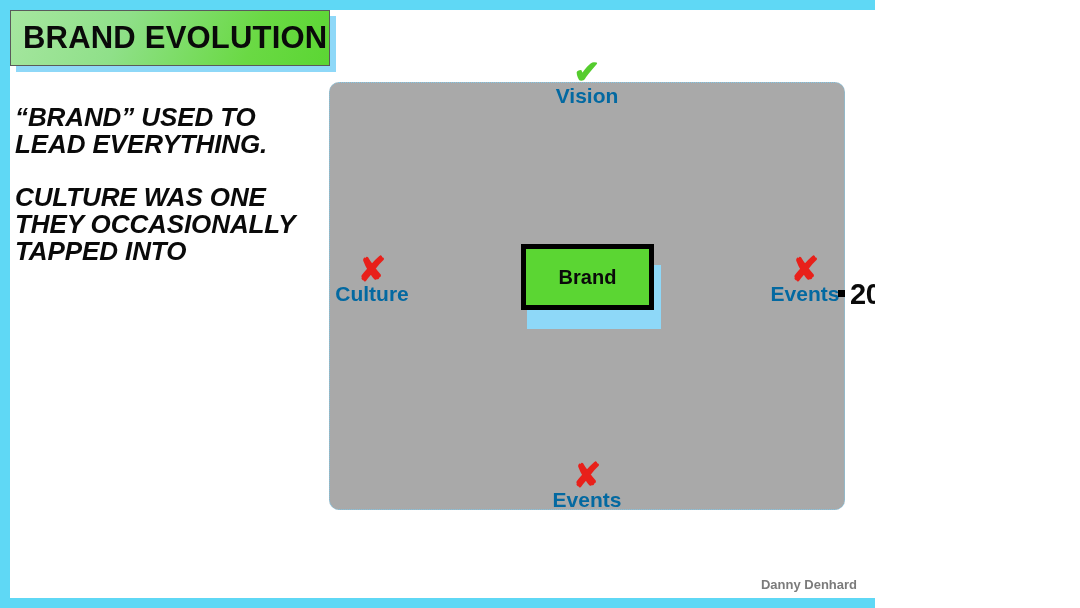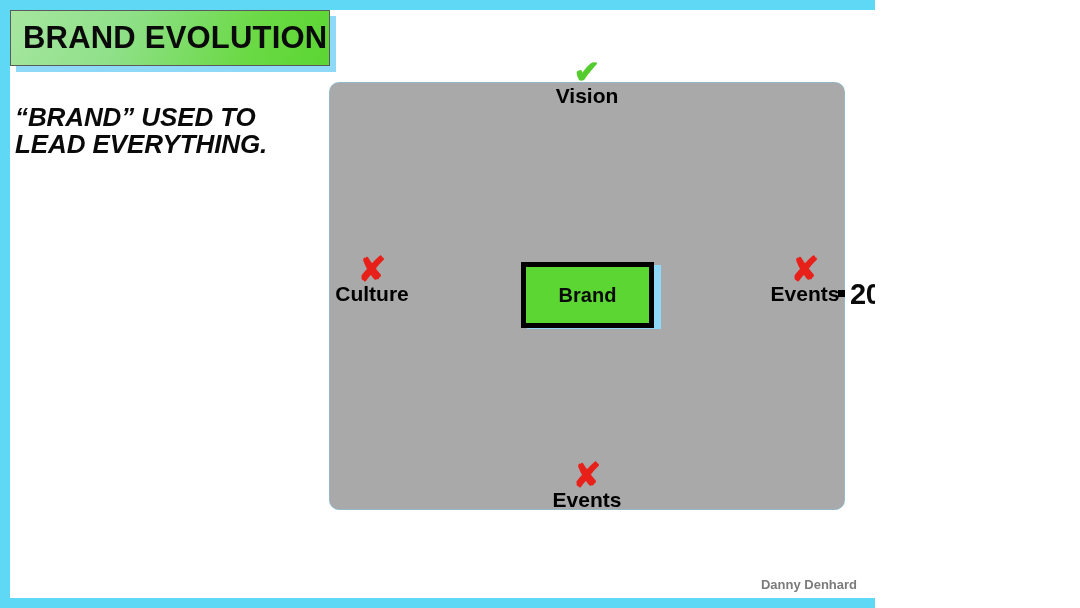--- a/index.html
+++ b/index.html
@@ -94,21 +94,21 @@
     position: absolute;
     left: 527px;
     top: 265px;
     width: 134px;
     height: 64px;
     background: #8ed8f8;
   }
   #brand-box {
     position: absolute;
     left: 521px;
-    top: 262px;
+    top: 244px;
     width: 133px;
     height: 66px;
     background: #5bd633;
     border: 5px solid #000000;
     box-sizing: border-box;
     display: flex;
     align-items: center;
     justify-content: center;
   }
   #brand-label {
@@ -128,21 +128,21 @@
   .node-mark {
     font-size: 34px;
     font-weight: bold;
     line-height: 0.78;
   }
   .mark-cross { color: #e8201a; }
   .mark-check { color: #55cc2e; font-size: 32px; }
   .node-label {
     font-size: 21px;
     font-weight: bold;
-    color: #000000;
+    color: #0369a1;
     white-space: nowrap;
   }
   #node-vision   { left: 545px; top: 60px;  width: 84px; }
   #node-politics { left: 332px; top: 256px; width: 80px; }
   #node-events   { left: 766px; top: 256px; width: 78px; }
   #node-culture  { left: 545px; top: 462px; width: 84px; }
 
   
   #timeline-year {
     position: absolute;
@@ -193,20 +193,21 @@
   <div class="frame-edge frame-left"></div>
   <div class="frame-edge frame-right"></div>
 
   <div id="title-shadow"></div>
   <div id="title-box">
     <span id="title-text">BRAND EVOLUTION</span>
   </div>
 
   <div id="body-copy">
     <p class="copy-para">“BRAND” USED TO LEAD EVERYTHING.</p>
+    <p class="copy-para">CULTURE WAS ONE THEY OCCASIONALLY TAPPED INTO</p>
   </div>
 
   <div id="stage"></div>
 
   <div id="brand-shadow"></div>
   <div id="brand-box">
     <span id="brand-label">Brand</span>
   </div>
 
   <div class="node" id="node-vision">

